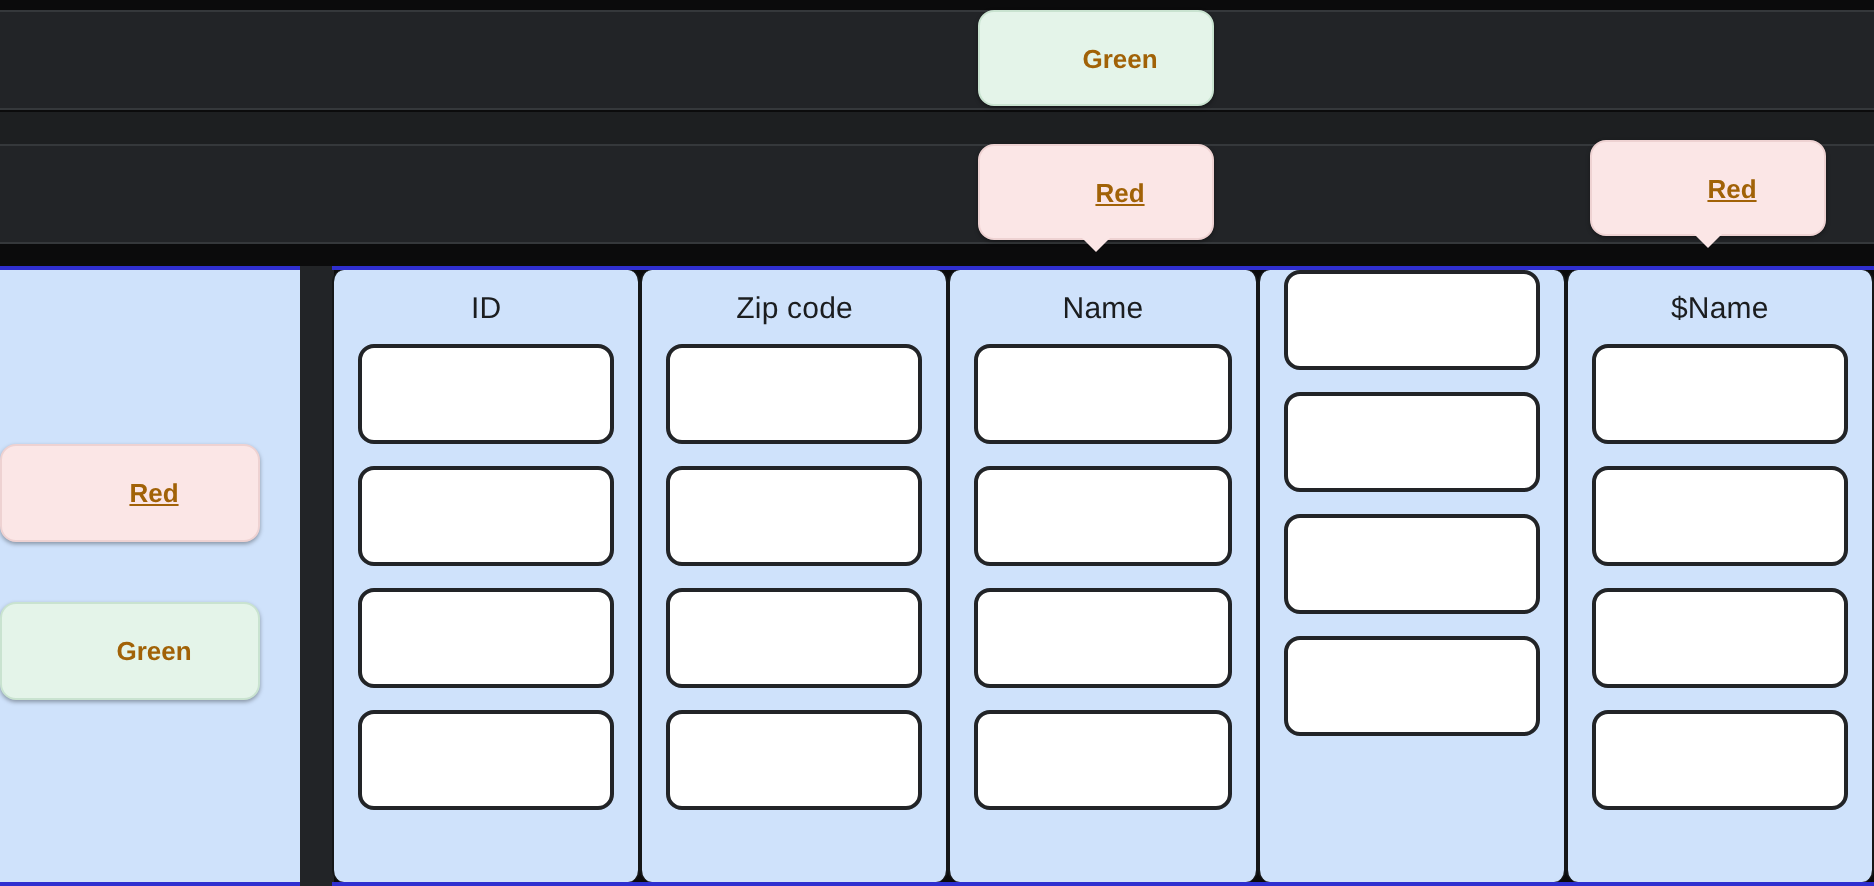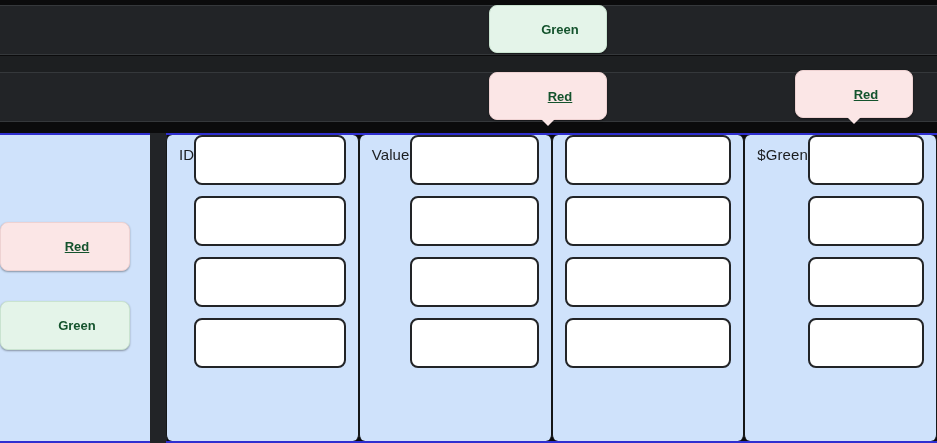--- a/index.html
+++ b/index.html
@@ -91,21 +91,21 @@
 
   .col {
     position: relative;
     flex: 1 1 0;
     background: #cfe2fb;
     border-left: 1px solid #151718;
     border-right: 1px solid #151718;
     border-radius: 6px;
     padding: 0 12px;
     display: flex;
-    flex-direction: row;
+    flex-direction: column;
     align-items: stretch;
   }
 
   .col-header {
     text-align: center;
     font-size: 15px;
     color: #1b1d1f;
     line-height: 1;
     padding: 12px 0 10px 0;
     letter-spacing: 0.1px;
@@ -127,21 +127,21 @@
   }
 
   
   .badge {
     position: absolute;
     display: flex;
     align-items: center;
     justify-content: center;
     font-size: 13px;
     font-weight: bold;
-    color: #14532d;
+    color: #a16207;
     border-radius: 8px;
     border: 1px solid #cfd6cf;
     box-shadow: 0 1px 2px rgba(0,0,0,0.35);
     z-index: 20;
     padding-left: 24px;
   }
   .badge.green { background: #e4f4e9; border-color: #c9e3d0; }
   .badge.red   { background: #fbe6e6; border-color: #eed2d2; text-decoration: underline; }
 
   .badge .arrow {
@@ -191,42 +191,51 @@
     <div class="col">
       <div class="col-header">ID</div>
       <div class="cells">
         <div class="cell"></div>
         <div class="cell"></div>
         <div class="cell"></div>
         <div class="cell"></div>
       </div>
     </div>
 
-
-    <div class="col">
-      <div class="col-header">Value</div>
-      <div class="cells">
-        <div class="cell"></div>
-        <div class="cell"></div>
-        <div class="cell"></div>
-        <div class="cell"></div>
-      </div>
-    </div>
-
-    <div class="col">
-      <div class="cells">
-        <div class="cell"></div>
-        <div class="cell"></div>
-        <div class="cell"></div>
-        <div class="cell"></div>
-      </div>
-    </div>
-
-    <div class="col">
-      <div class="col-header">$Green</div>
+    <div class="col">
+      <div class="col-header">Zip code</div>
+      <div class="cells">
+        <div class="cell"></div>
+        <div class="cell"></div>
+        <div class="cell"></div>
+        <div class="cell"></div>
+      </div>
+    </div>
+
+    <div class="col">
+      <div class="col-header">Name</div>
+      <div class="cells">
+        <div class="cell"></div>
+        <div class="cell"></div>
+        <div class="cell"></div>
+        <div class="cell"></div>
+      </div>
+    </div>
+
+    <div class="col">
+      <div class="cells">
+        <div class="cell"></div>
+        <div class="cell"></div>
+        <div class="cell"></div>
+        <div class="cell"></div>
+      </div>
+    </div>
+
+    <div class="col">
+      <div class="col-header">$Name</div>
       <div class="cells">
         <div class="cell"></div>
         <div class="cell"></div>
         <div class="cell"></div>
         <div class="cell"></div>
       </div>
     </div>
 
   </div>
 

